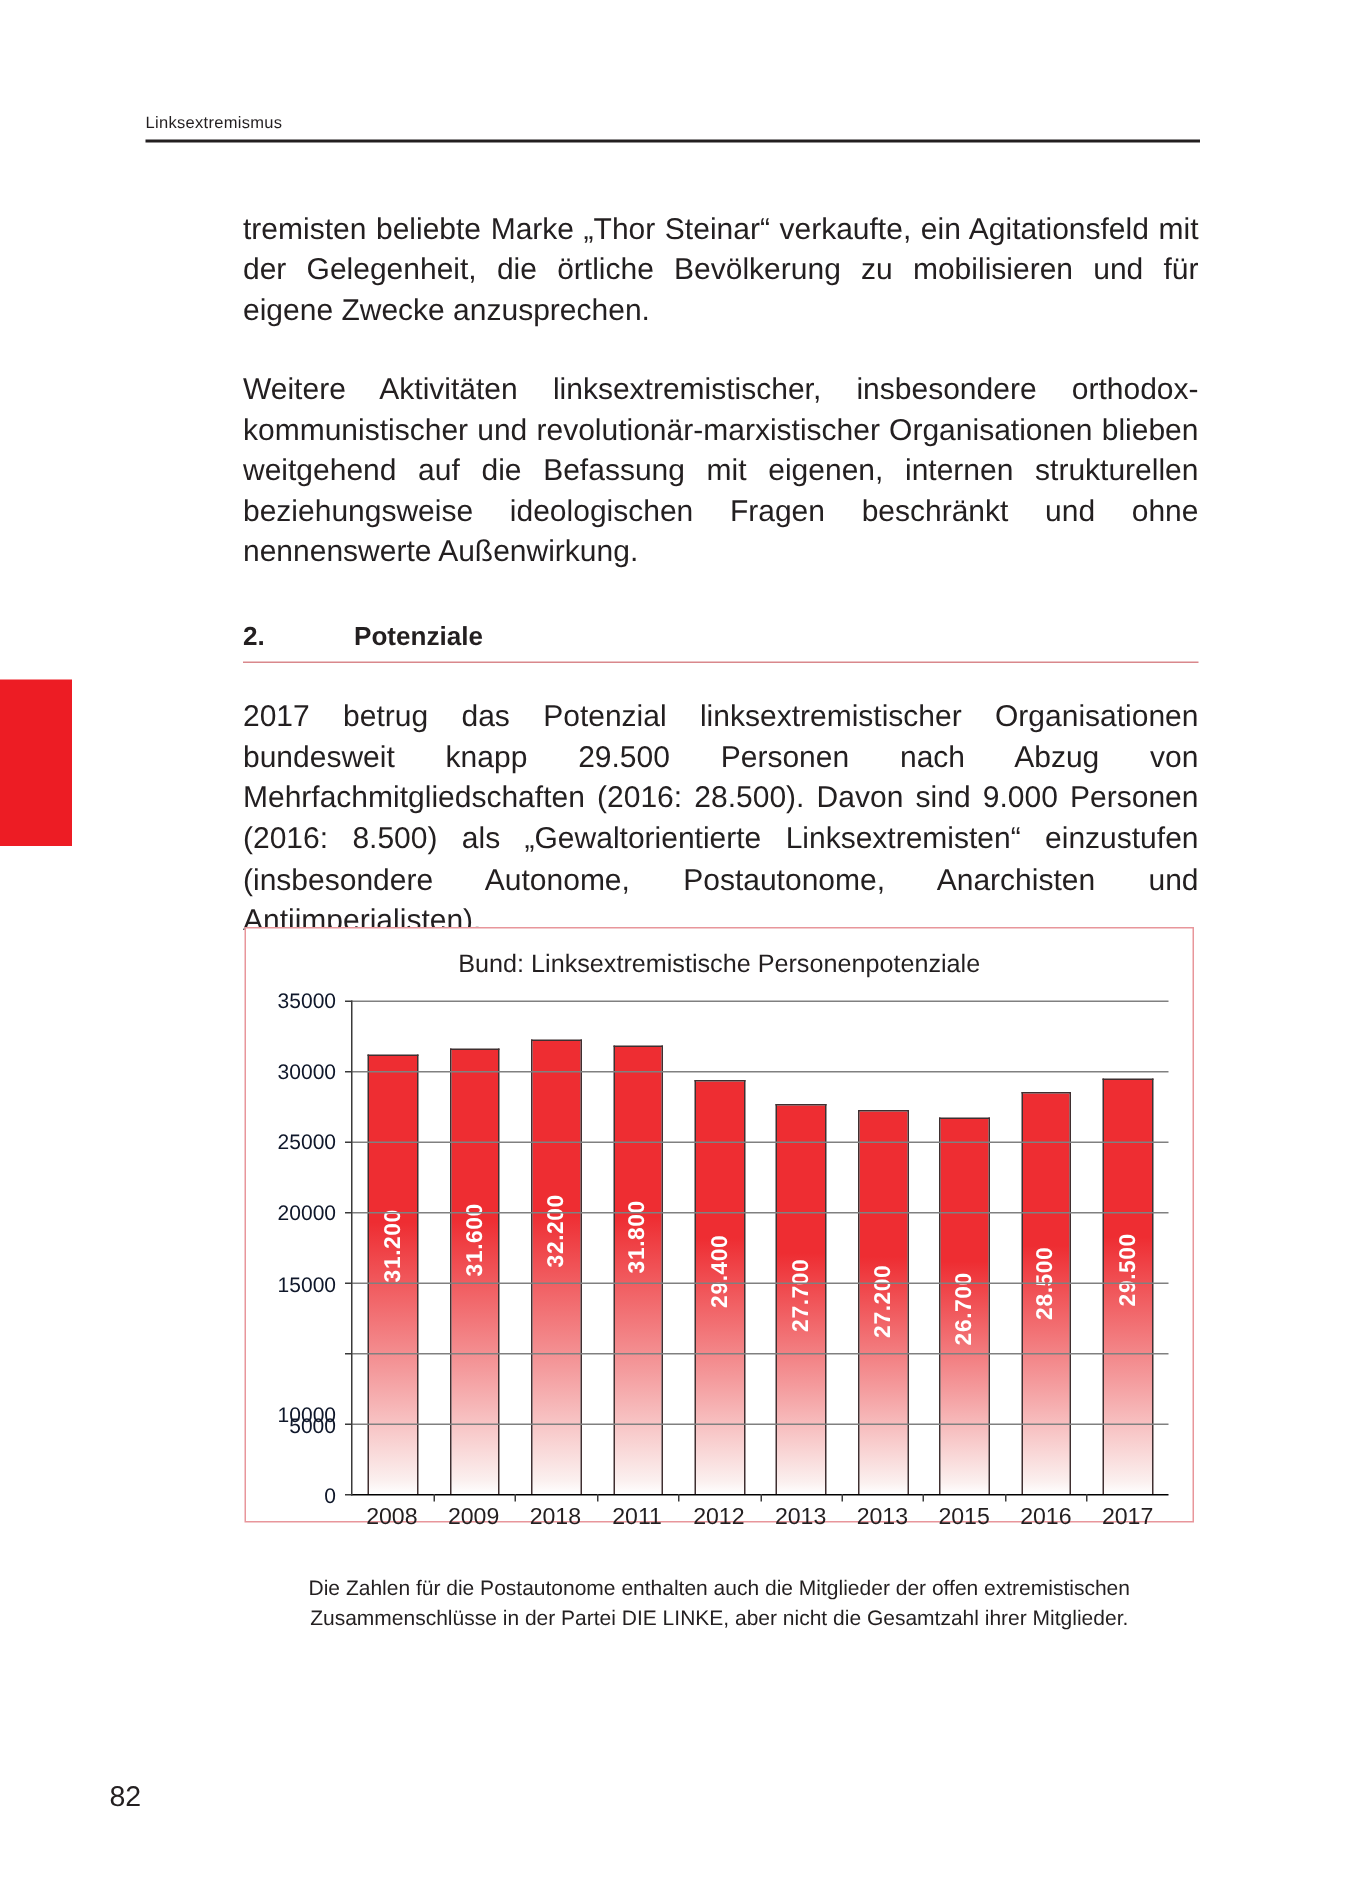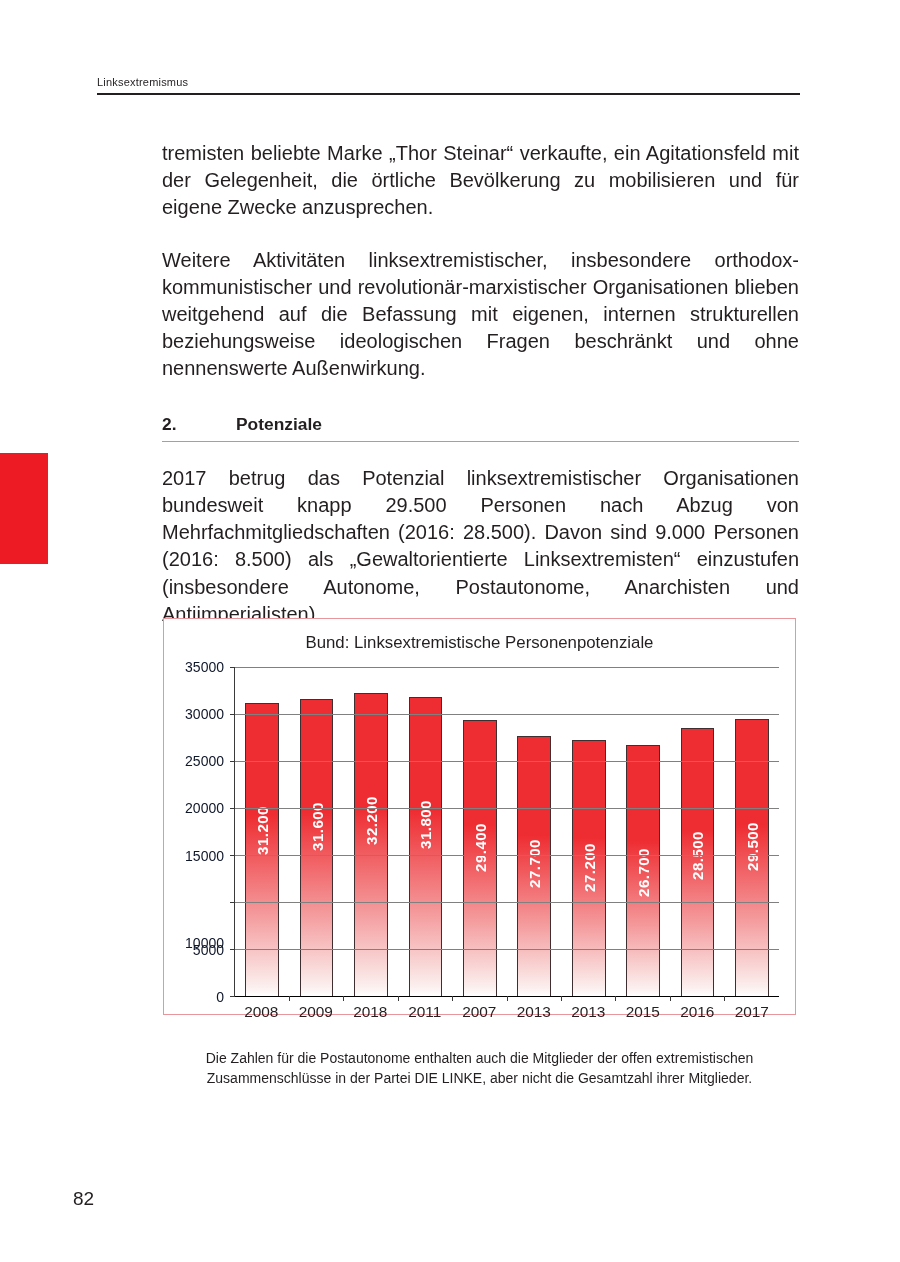--- a/index.html
+++ b/index.html
@@ -330,21 +330,21 @@
         <div class="gridline" style="top: 14.2857%;"></div>
         <div class="ytickmark" style="top: 14.2857%;"></div>
         <div class="gridline" style="top: 0%;"></div>
         <div class="ytickmark" style="top: 0%;"></div>
       </div>
     <div class="x-axis">
         <div class="x-tick">2008</div>
         <div class="x-tick">2009</div>
         <div class="x-tick">2018</div>
         <div class="x-tick">2011</div>
-        <div class="x-tick">2007</div>
+        <div class="x-tick">2012</div>
         <div class="x-tick">2013</div>
         <div class="x-tick">2013</div>
         <div class="x-tick">2015</div>
         <div class="x-tick">2016</div>
         <div class="x-tick">2017</div>
       </div>
   </div>
 
   <div class="caption">
     <span>Die Zahlen für die Postautonome enthalten auch die Mitglieder der offen extremistischen Zusammenschlüsse in der Partei DIE LINKE, aber nicht die Gesamtzahl ihrer Mitglieder.</span>

